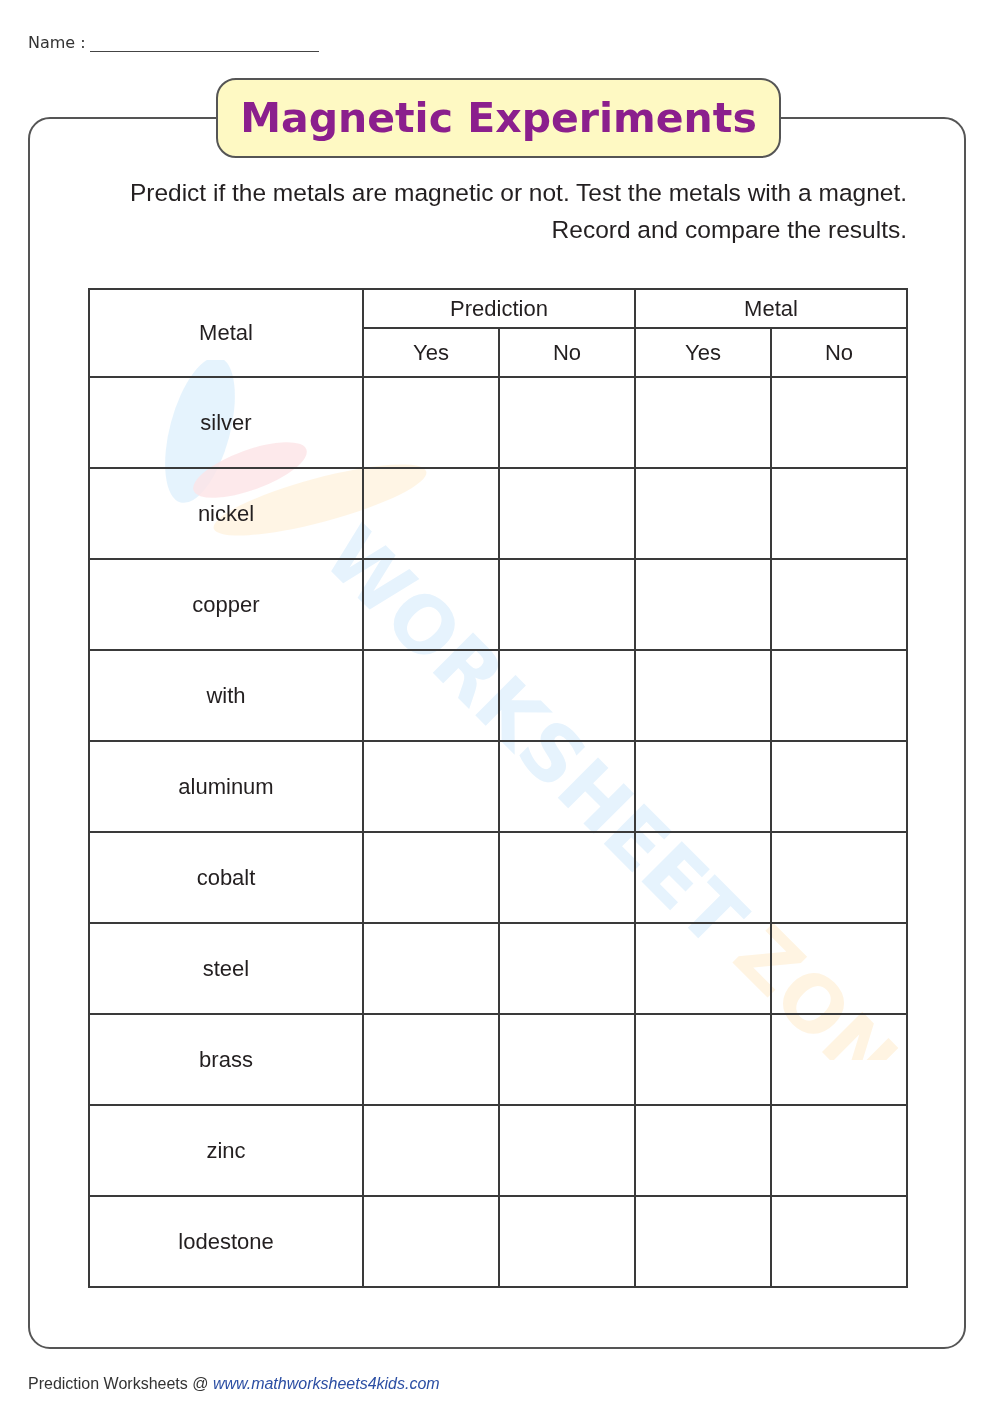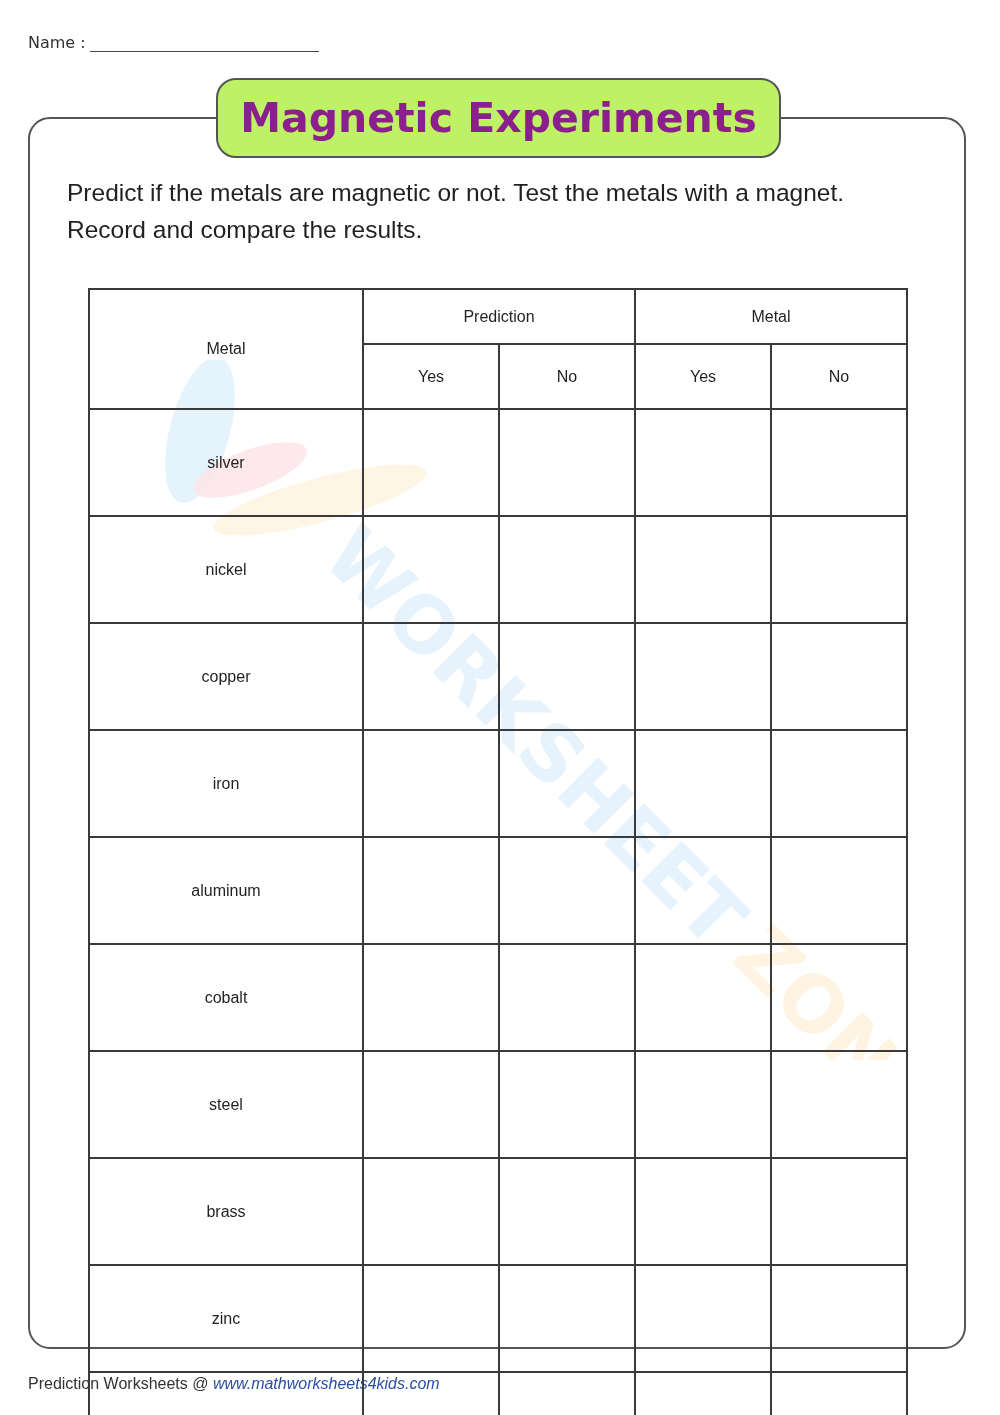--- a/index.html
+++ b/index.html
@@ -18,44 +18,45 @@
     }
     .outer-box {
       position: absolute; left: 28px; top: 117px;
       width: 938px; height: 1232px;
       border: 2px solid #555; border-radius: 22px;
       box-sizing: border-box;
     }
     .title-pill {
       position: absolute; left: 216px; top: 78px;
       width: 565px; height: 80px; box-sizing: border-box;
-      border: 2px solid #555; border-radius: 20px; background: #bef264;
+      border: 2px solid #555; border-radius: 20px; background: #fef9c3;
       display: flex; align-items: center; justify-content: center;
     }
     .title-text {
       font-family: "DejaVu Sans", sans-serif; font-weight: bold;
       font-size: 41px; color: #8b1f8d; letter-spacing: 0px;
     }
     .instructions {
       position: absolute; left: 67px; top: 174px; width: 840px;
       font-size: 24.5px; line-height: 37px; color: #231f20;
       font-family: "Liberation Sans", sans-serif;
+      text-align: right;
     }
     .watermark {
       position: absolute; left: 140px; top: 360px; width: 760px; height: 700px;
       pointer-events: none; z-index: 0;
     }
     table.results {
       position: absolute; left: 88px; top: 288px;
       width: 820px; border-collapse: collapse; z-index: 1;
       font-family: "Liberation Sans", sans-serif;
     }
     table.results th, table.results td {
-      border: 2px solid #3a3a3a; text-align: center; padding: 8px;
-      font-weight: normal; color: #231f20; font-size: 16px;
+      border: 2px solid #3a3a3a; text-align: center; padding: 0;
+      font-weight: normal; color: #231f20; font-size: 22px;
     }
     table.results .h1 th { height: 37px; }
     table.results .h2 th { height: 47px; }
     table.results td { height: 89px; }
     .col-metal { width: 274px; }
     .col-ans { width: 136px; }
     .footer {
       position: absolute; left: 28px; top: 1375px;
       font-size: 16px; color: #333; font-family: "Liberation Sans", sans-serif;
     }
@@ -122,21 +123,21 @@
       <td></td>
     </tr>
     <tr>
       <td>copper</td>
       <td></td>
       <td></td>
       <td></td>
       <td></td>
     </tr>
     <tr>
-      <td>iron</td>
+      <td>with</td>
       <td></td>
       <td></td>
       <td></td>
       <td></td>
     </tr>
     <tr>
       <td>aluminum</td>
       <td></td>
       <td></td>
       <td></td>

